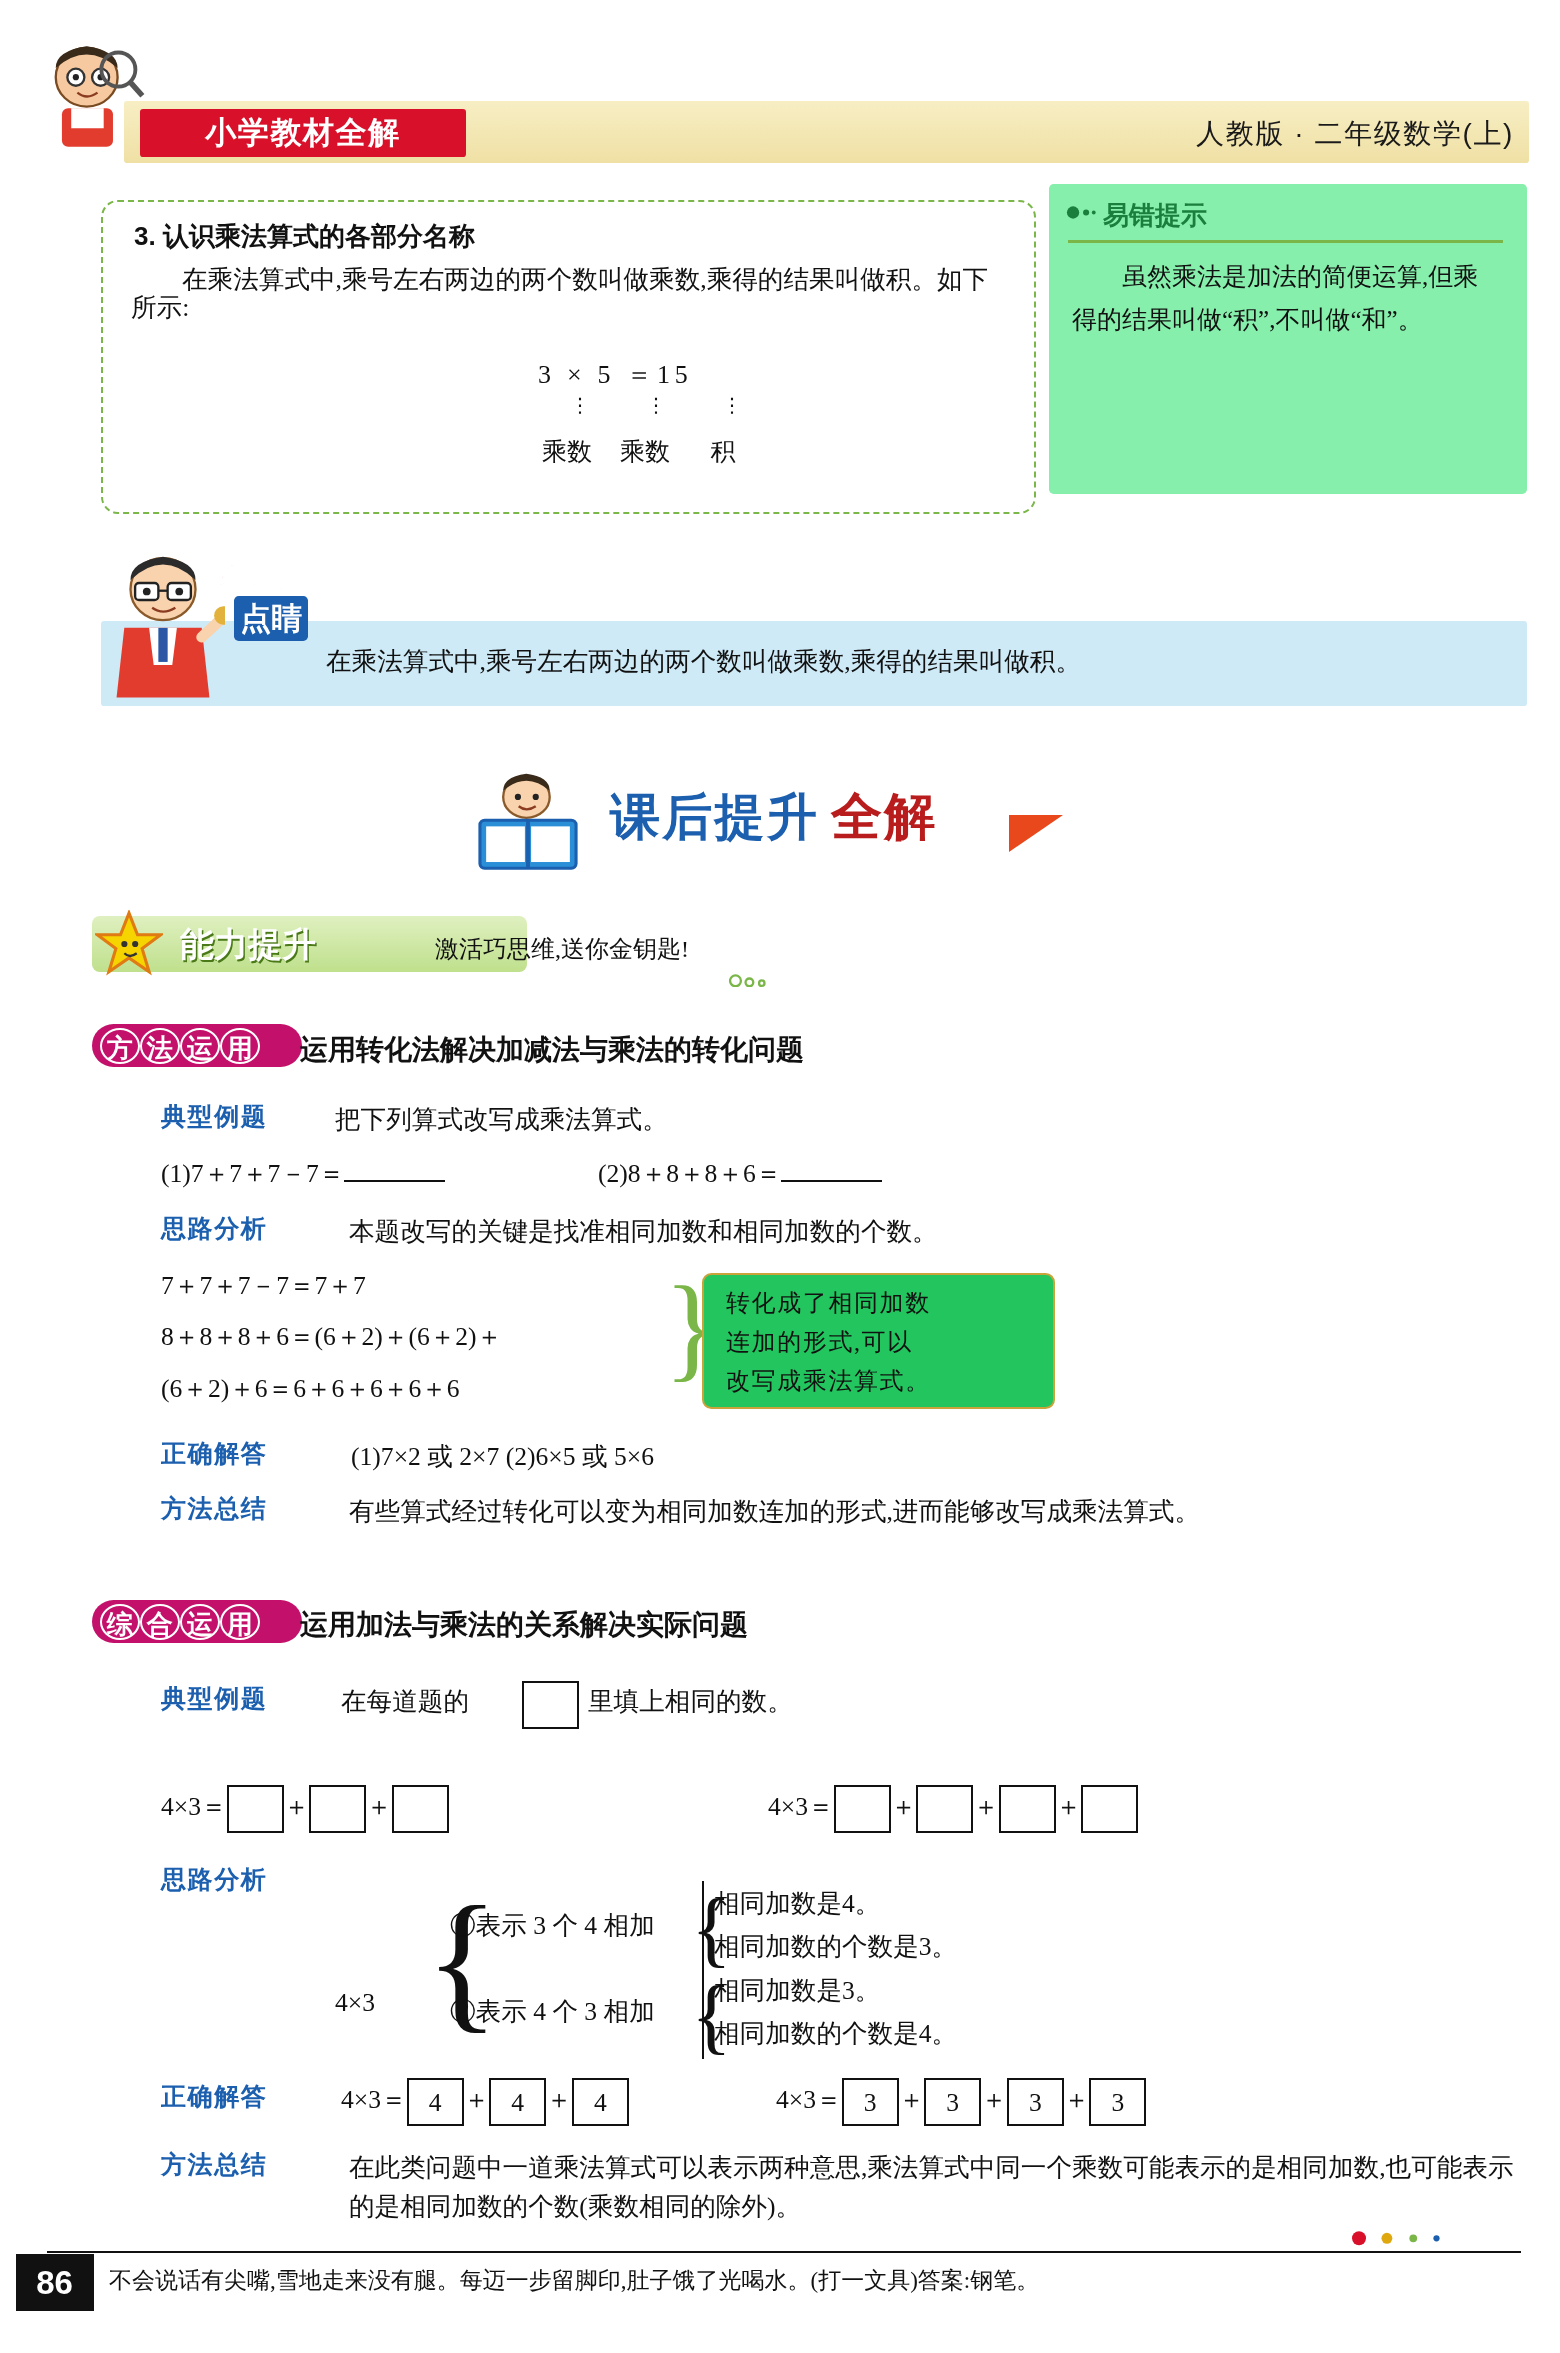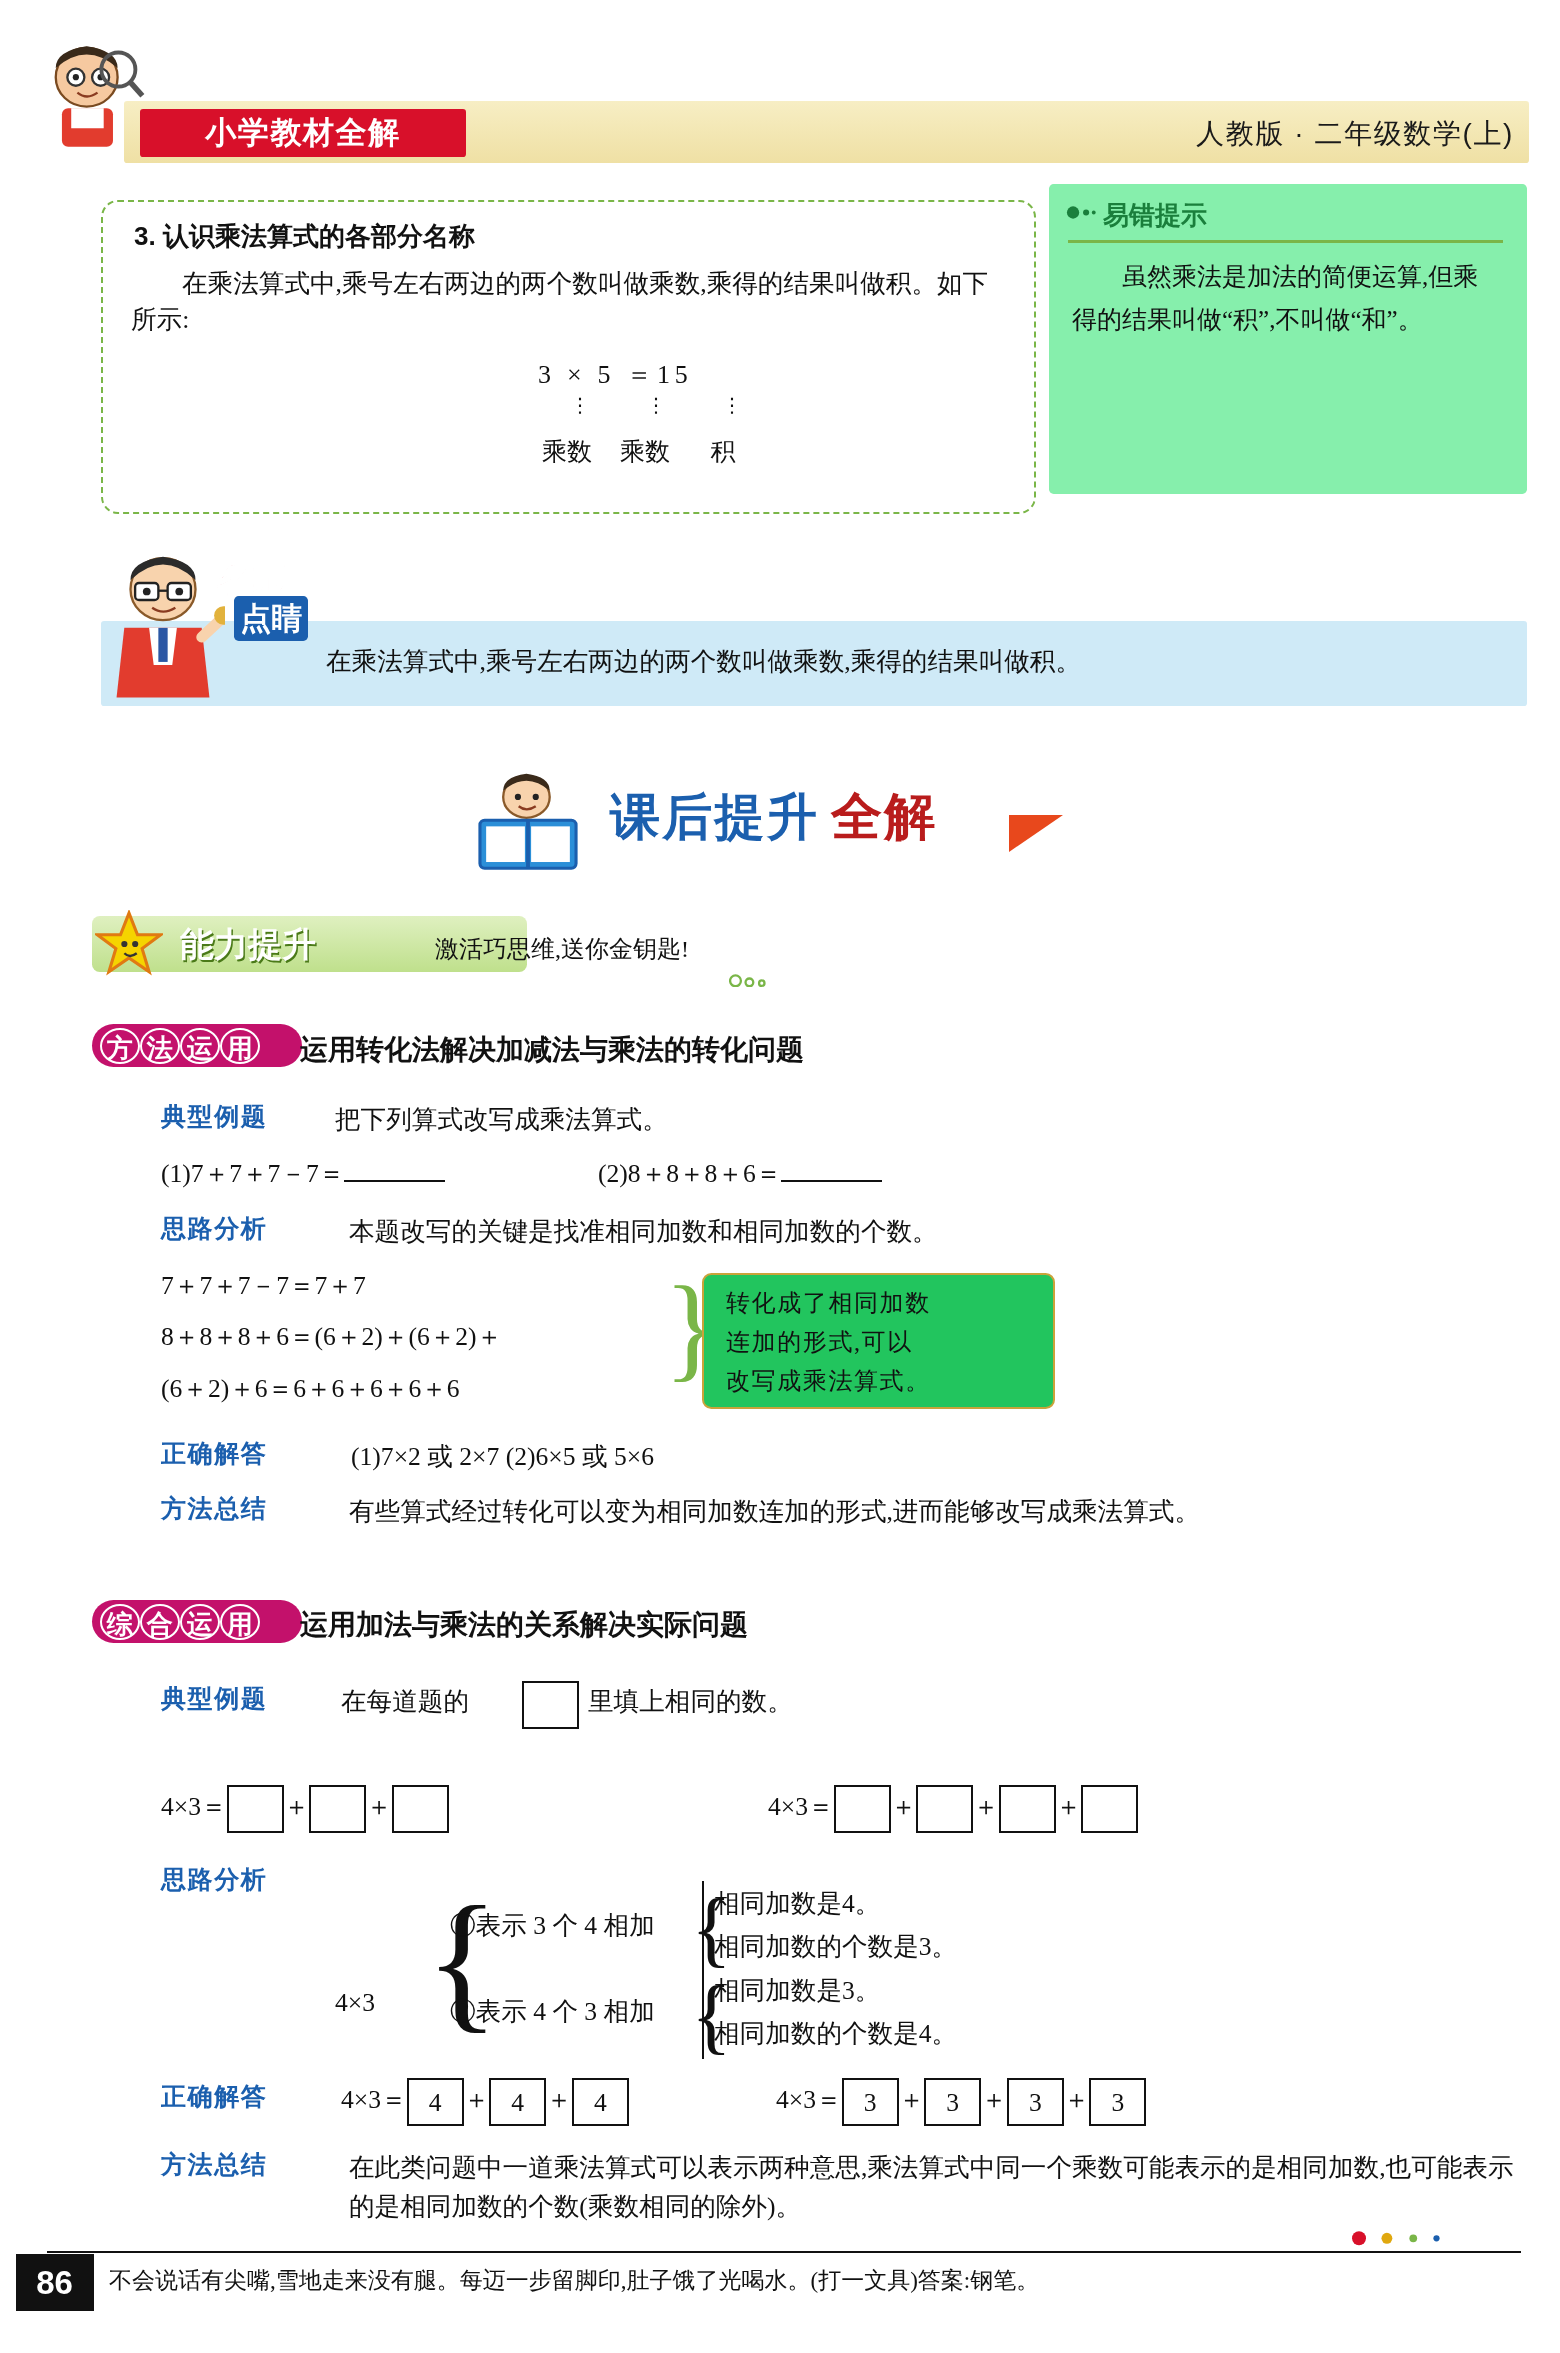--- a/index.html
+++ b/index.html
@@ -45,21 +45,21 @@
     border:2.3px dashed #7ab648; border-radius:17px;
     background:#ffffff;
   }
   .sec-title{
     position:absolute; left:31px; top:17px;
     font-size:26px; font-weight:bold; color:#111;
     font-family:"Liberation Sans", sans-serif;
   }
   .sec-para{
     position:absolute; left:28px; top:64px; width:869px;
-    font-size:25.6px; line-height:36px; color:#111; text-indent:51px;
+    font-size:25.6px; line-height:28px; color:#111; text-indent:51px;
   }
   .formula-line{
     position:absolute; left:435px; top:155px;
     font-size:26px; letter-spacing:4.7px; color:#111;
   }
   .dots-line{
     position:absolute; left:439px; top:191px;
     font-size:20px; letter-spacing:0px; color:#111;
   }
   .dots-line span{display:inline-block; width:76px; text-align:center;}

